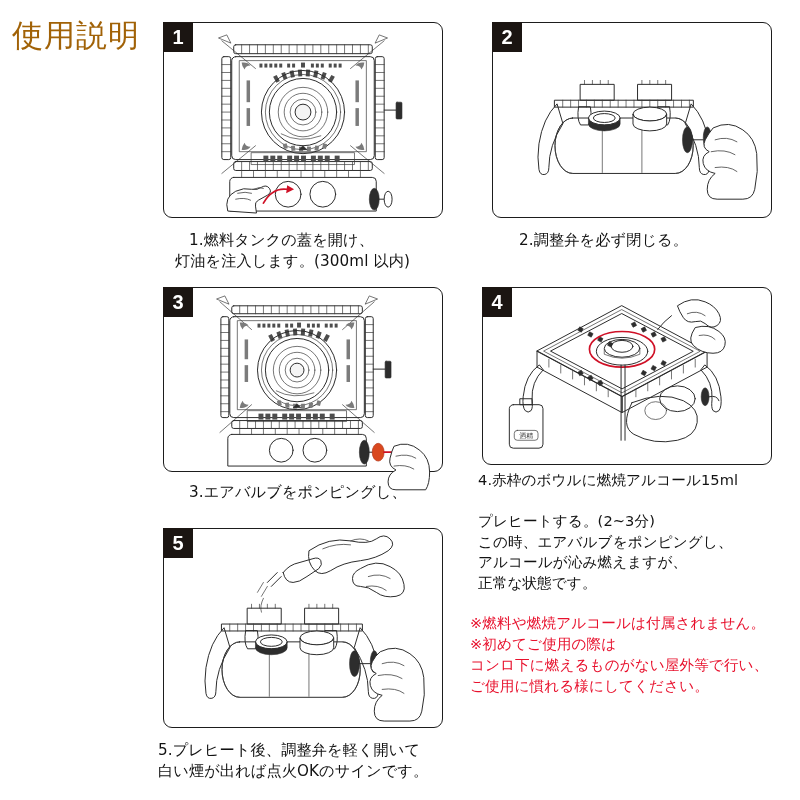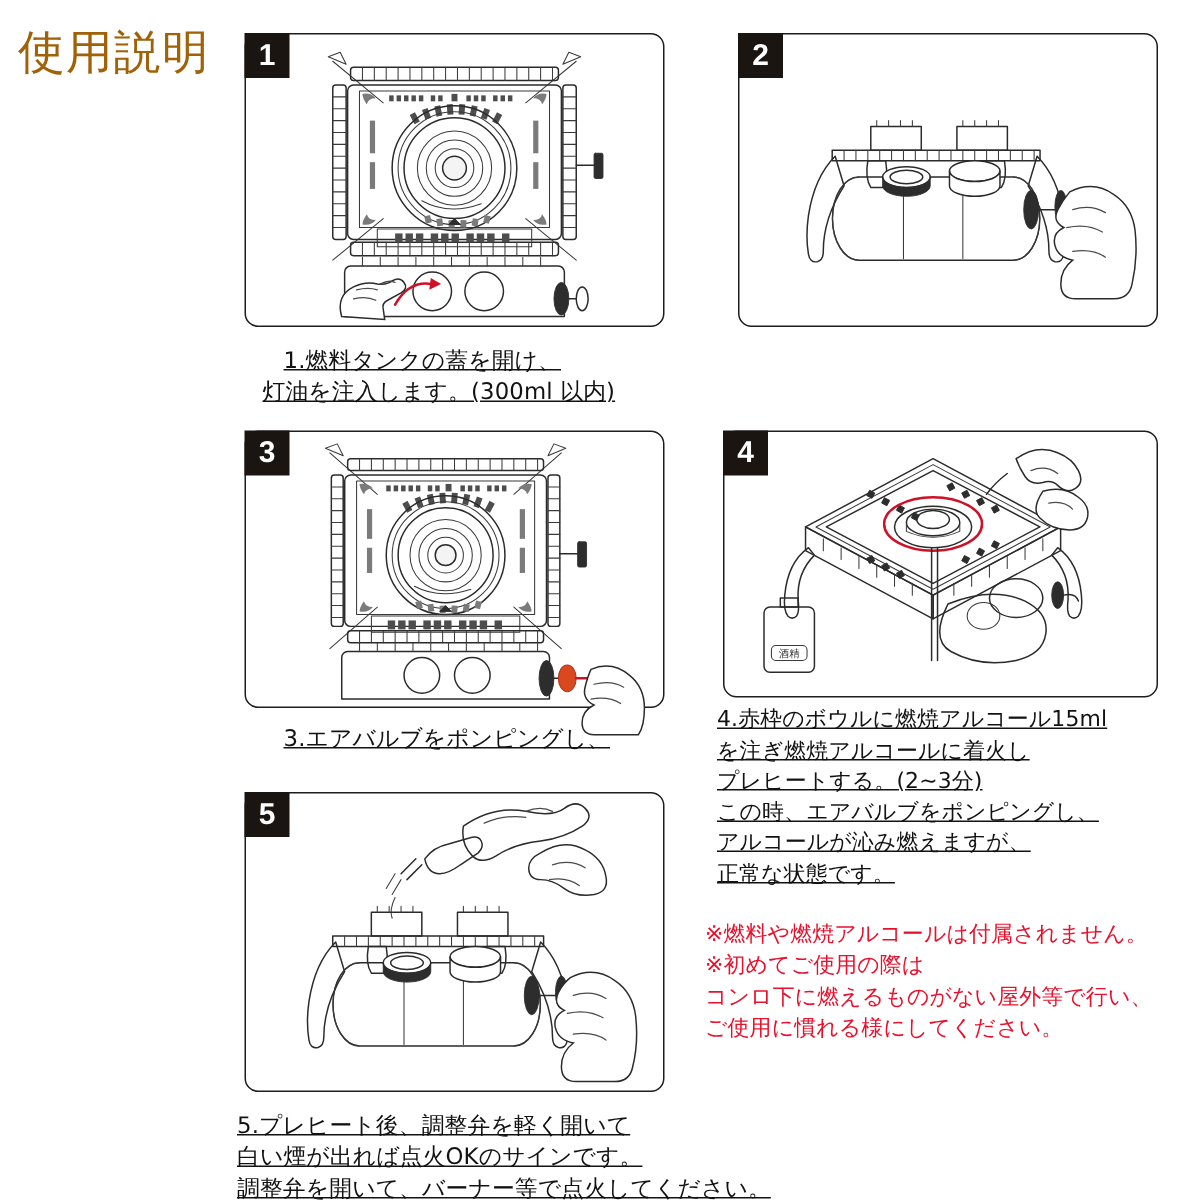--- a/index.html
+++ b/index.html
@@ -59,21 +59,20 @@
   }
 
   
   .caption {
     position: absolute;
     font-size: 15.2px;
     line-height: 21px;
     color: #121212;
     white-space: pre;
     letter-spacing: 0.1px;
-    text-decoration: underline;
   }
   .caption-indent { padding-left: 14px; }
 
   .warning {
     position: absolute;
     font-size: 14.6px;
     line-height: 21px;
     white-space: pre;
     letter-spacing: 0.1px;
   }
@@ -297,21 +296,21 @@
       <g class="fill-w">
         <path d="M222 106 q16 -8 30 2 q12 8 14 24 q2 18 -2 36 q-2 10 -12 10 h-26 q-10 0 -10 -10 q0 -10 8 -16 q-10 -2 -12 -10 q-2 -8 6 -12 q-8 -4 -4 -12 q3 -6 8 -12 z"></path>
       </g>
       <g class="ln-h">
         <path d="M224 118 q12 -4 22 2"></path>
         <path d="M220 130 q14 -3 24 3"></path>
         <path d="M224 146 q14 -2 22 4"></path>
       </g>
     </svg>
   </div>
-  <div class="caption" style="left:505px; top:230px; width:280px;"><br></div>
+  <div class="caption" style="left:505px; top:230px; width:280px;"><span class="caption-indent">2.調整弁を必ず閉じる。</span><br></div>
 
   <div class="panel" style="left:163px; top:287px; width:280px; height:185px;">
     <div class="badge">3</div>
     <svg class="art" viewBox="0 0 280 185" preserveAspectRatio="xMidYMid meet">
       <g class="ln-t">
         <path d="M56 14 L88 42 M212 14 L180 42 M56 146 L88 118 M212 146 L180 118"></path>
         <path d="M53 11 l8 -3 l4 8 z M215 11 l-8 -3 l-4 8 z"></path>
       </g>
       <g class="ln">
         <rect x="68" y="18" width="132" height="8" rx="2"></rect>
@@ -517,21 +516,21 @@
       <g class="ln">
         <path d="M30 118 h26 a4 4 0 0 1 4 4 v36 a4 4 0 0 1 -4 4 h-26 a4 4 0 0 1 -4 -4 v-36 a4 4 0 0 1 4 -4 z"></path>
         <path d="M37 112 h12 v6 h-12 z"></path>
       </g>
       <g class="ln-t">
         <rect x="31" y="144" width="24" height="10" rx="3"></rect>
       </g>
       <text x="43" y="152" text-anchor="middle" style="font-size:7px; fill:#333; font-family:'DejaVu Sans', sans-serif;">酒精</text>
     </svg>
   </div>
-  <div class="caption" style="left:478px; top:470px; width:320px; font-size:14.6px; line-height:20.5px;"><span>4.赤枠のボウルに燃焼アルコール15ml</span><br><span>を注ぎ燃焼アルコールに着火し</span><br><span>プレヒートする。(2~3分)</span><br><span>この時、エアバルブをポンピングし、</span><br><span>アルコールが沁み燃えますが、</span><br><span>正常な状態です。</span></div>
+  <div class="caption" style="left:478px; top:470px; width:320px; font-size:14.6px; line-height:20.5px;"><span>4.赤枠のボウルに燃焼アルコール15ml</span><br><br><span>プレヒートする。(2~3分)</span><br><span>この時、エアバルブをポンピングし、</span><br><span>アルコールが沁み燃えますが、</span><br><span>正常な状態です。</span></div>
 
   <div class="warning" style="left:470px; top:612px; width:330px; color:#e8112d;"><span>※燃料や燃焼アルコールは付属されません。</span><br><span>※初めてご使用の際は</span><br><span>コンロ下に燃えるものがない屋外等で行い、</span><br><span>ご使用に慣れる様にしてください。</span></div>
 
   <div class="panel" style="left:163px; top:528px; width:280px; height:200px;">
     <div class="badge">5</div>
     <svg class="art" viewBox="0 0 280 200" preserveAspectRatio="xMidYMid meet">
 
       <g class="fill-w">
         <path d="M146 22 q20 -14 42 -10 q18 4 26 -2 q8 -6 14 0 q6 6 -2 12 q-12 8 -28 10 q-18 2 -30 10 q-10 6 -16 0 q-8 -8 -6 -20 z"></path>
       </g>
@@ -607,15 +606,15 @@
       <g class="fill-w">
         <path d="M218 124 q16 -8 30 2 q12 8 14 24 q2 18 -2 34 q-2 10 -12 10 h-26 q-10 0 -10 -10 q0 -10 8 -16 q-10 -2 -12 -10 q-2 -8 6 -12 q-8 -4 -4 -12 q3 -6 8 -10 z"></path>
       </g>
       <g class="ln-h">
         <path d="M220 136 q12 -4 22 2"></path>
         <path d="M216 148 q14 -3 24 3"></path>
         <path d="M220 162 q14 -2 22 4"></path>
       </g>
     </svg>
   </div>
-  <div class="caption" style="left:158px; top:740px; width:360px;"><span>5.プレヒート後、調整弁を軽く開いて</span><br><span>白い煙が出れば点火OKのサインです。</span><br><span>調整弁を開いて、バーナー等で点火してください。</span></div>
+  <div class="caption" style="left:158px; top:740px; width:360px;"><span>5.プレヒート後、調整弁を軽く開いて</span><br><span>白い煙が出れば点火OKのサインです。</span><br></div>
 
 </div>
 
 </body></html>

